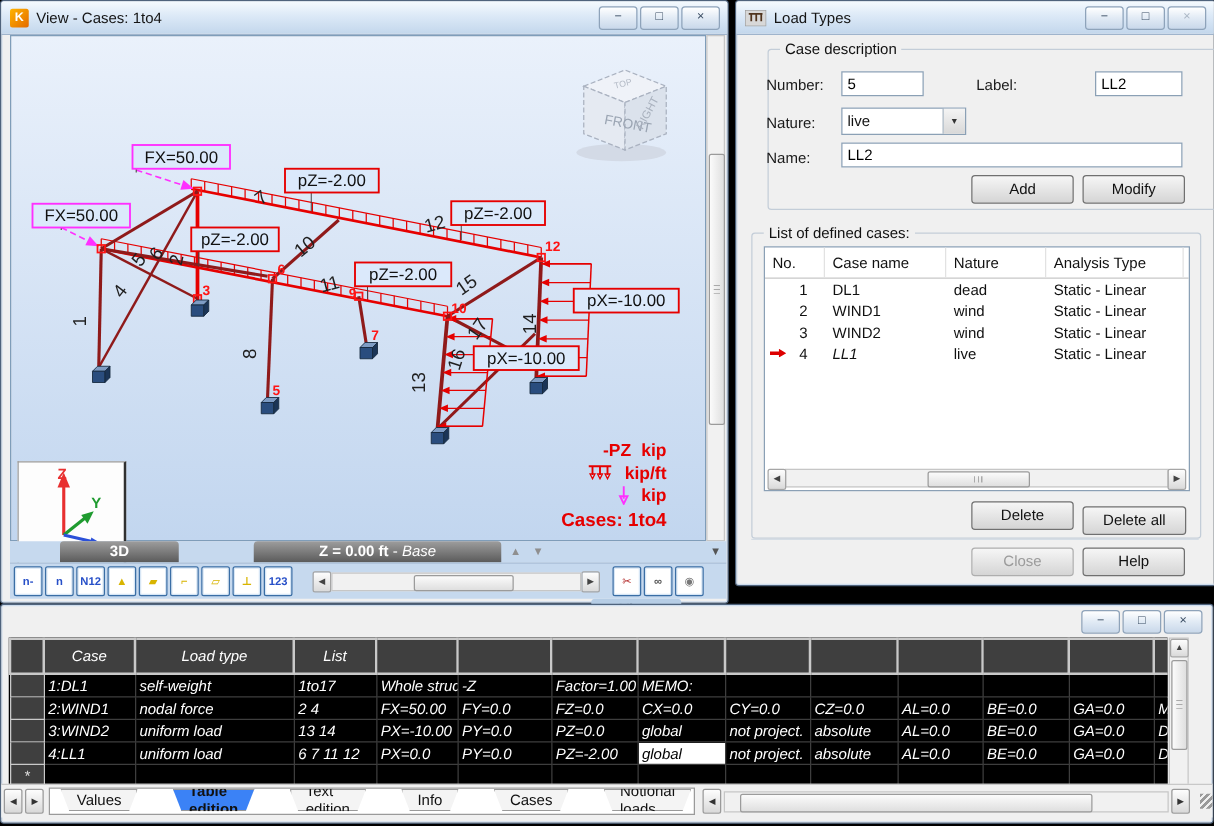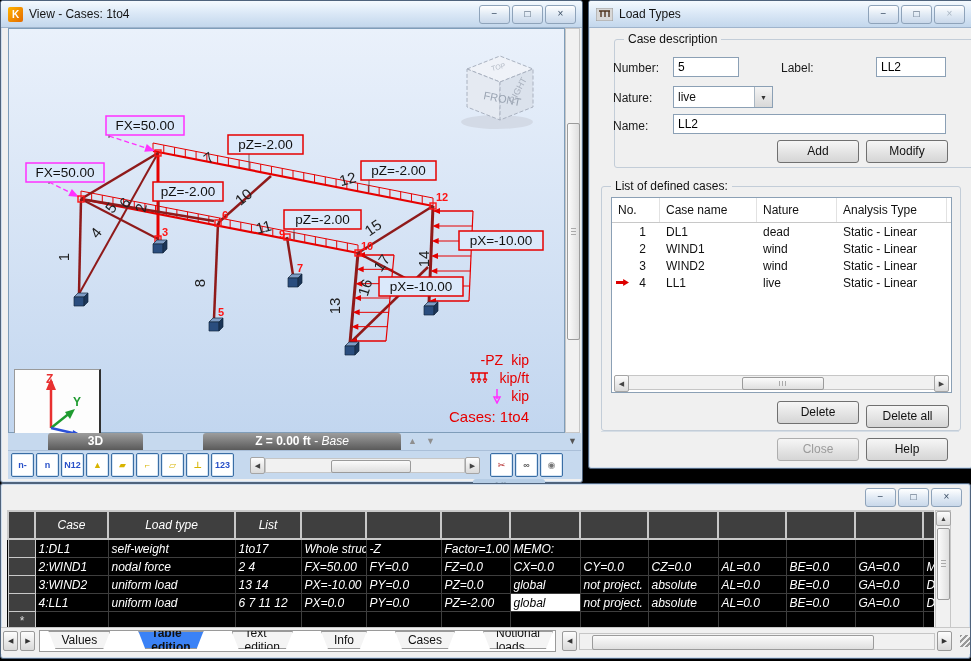--- a/index.html
+++ b/index.html
@@ -35,21 +35,21 @@
   #view-tab{position:absolute;top:0;height:17px;background:#b6cde5;color:#93a9bf;
        font-size:12px;font-weight:bold;text-align:center;line-height:17px;border-radius:3px 3px 0 0;}
   .udarrow{color:#8f8f8f;font-size:9px;position:absolute;top:3px;}
   #view-toolbar{position:absolute;left:7px;top:449px;width:573px;height:29px;background:#c6d9ee;
        border-top:1px solid #aabfd8;display:flex;align-items:center;padding-left:3px;box-sizing:border-box;}
   .tbtn{width:21px;height:22px;border:1px solid #3a6ea5;background:#fff;border-radius:2px;
        margin-right:2px;display:flex;align-items:center;justify-content:center;
        font-size:9px;font-weight:bold;box-shadow:inset 0 0 0 1px #d7e6f5;}
   #axis-box{position:absolute;left:5px;top:340px;width:84px;height:82px;background:#fdfdfd;
        border:1px solid #9a9a9a;border-right:2px solid #303030;border-bottom:2px solid #303030;}
-  #legend{position:absolute;left:440px;top:322px;color:#e60000;font-weight:normal;font-size:14px;}
+  #legend{position:absolute;left:440px;top:322px;color:#e60000;font-weight:bold;font-size:14px;}
   #legend .row{display:flex;align-items:center;gap:8px;justify-content:flex-end;height:18px;}
   #legend .cases{font-size:15px;margin-top:2px;}
   
   .group{position:absolute;border:1px solid #c3cdd8;border-radius:3px;}
   .group>.glabel{position:absolute;top:-8px;left:9px;background:#f0f0f0;padding:0 4px;font-size:12px;}
   .fldlabel{position:absolute;font-size:12px;color:#1a1a1a;}
   .tbox{position:absolute;border:1px solid #8ba0b5;background:#fff;font-size:12px;
        font-family:"Liberation Sans","DejaVu Sans",sans-serif;padding:0 4px;box-sizing:border-box;}
   .combo{position:absolute;border:1px solid #8ba0b5;background:#fff;display:flex;align-items:center;box-sizing:border-box;}
   .combo .val{flex:1;padding-left:4px;font-size:12px;}
@@ -425,21 +425,21 @@
         </div>
         <div class="clrow">
           <span style="width: 48px; text-align: right; padding-right: 14px; box-sizing: border-box;">3</span>
           <span style="width: 97px;">WIND2</span>
           <span style="width: 80px;">wind</span>
           <span style="width: 110px;">Static - Linear</span>
         </div>
         <div class="clrow">
           <span class="rowarrow"></span>
           <span style="width: 48px; text-align: right; padding-right: 14px; box-sizing: border-box;">4</span>
-          <span style="width: 97px;">LL1</span>
+          <span style="width: 97px; font-style: italic;">LL1</span>
           <span style="width: 80px;">live</span>
           <span style="width: 110px;">Static - Linear</span>
         </div>
       </div>
     <div style="position:absolute;left:2px;bottom:2px;right:2px;height:15px;">
       <div class="track" style="left:14px;right:14px;top:0;height:15px;"></div>
       <span class="sbtn" style="left:0;top:0;width:13px;height:15px;line-height:15px;">◀</span>
       <span class="sbtn" style="right:0;top:0;width:13px;height:15px;line-height:15px;">▶</span>
       <div class="thumb h" style="left:128px;top:2px;width:80px;height:11px;">
           <div class="griph"></div>

